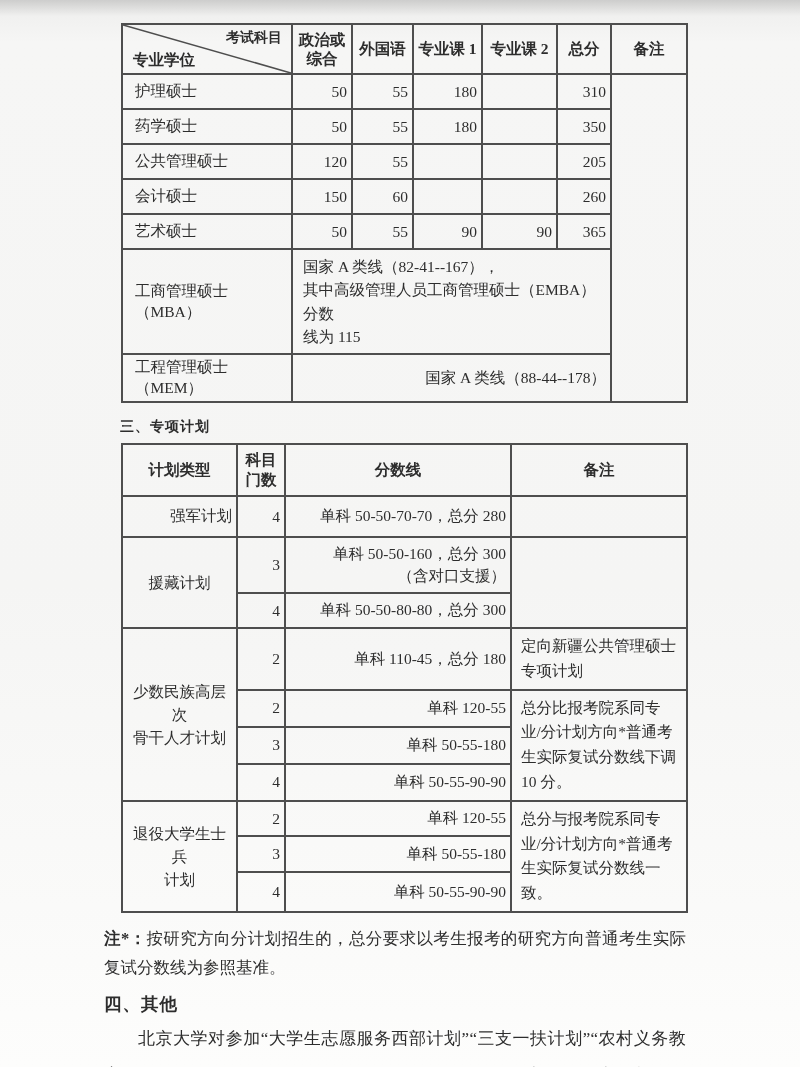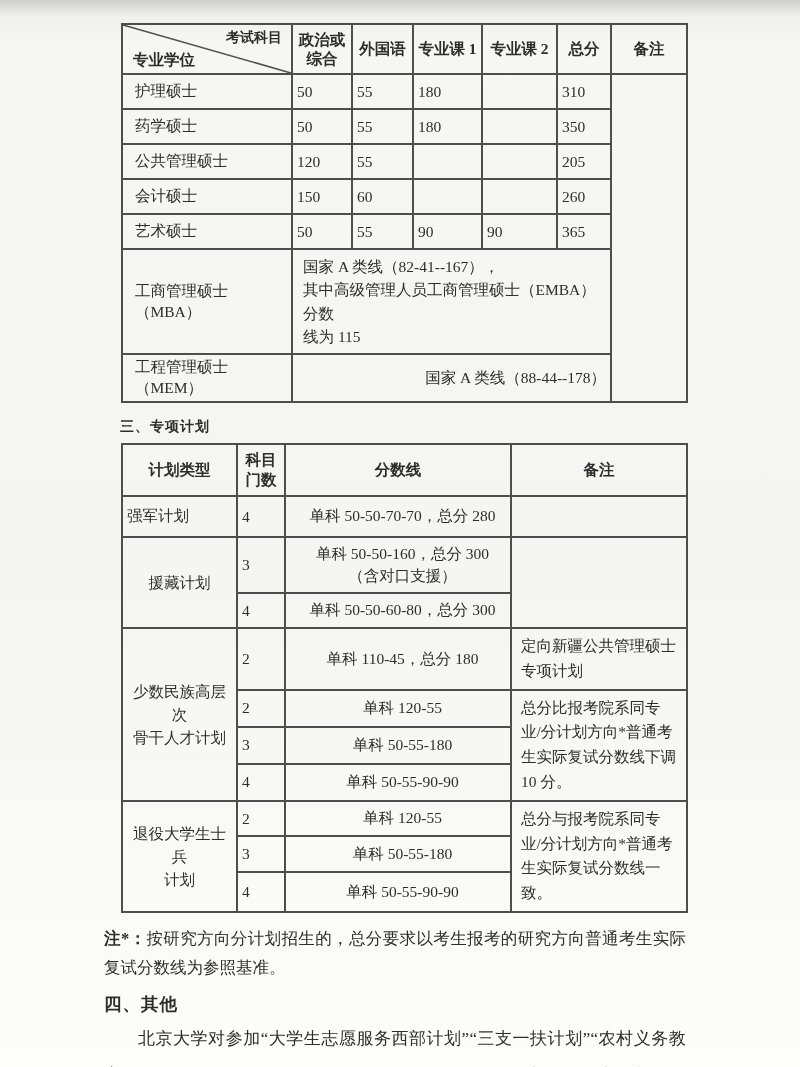--- a/index.html
+++ b/index.html
@@ -16,23 +16,23 @@
   .photo-edge{
     position:absolute;top:0;left:0;right:0;height:16px;
     background:linear-gradient(180deg,rgba(60,60,60,0.18),rgba(60,60,60,0));
     pointer-events:none;
   }
   .content{position:absolute;left:104px;top:23px;width:582px;}
 
   table{border-collapse:collapse;table-layout:fixed;width:565px;margin-left:17px;}
   td{border:2px solid #4e4e4e;font-size:15.5px;vertical-align:middle;padding:2px 4px;overflow:hidden;}
   .hdr td{font-weight:bold;text-align:center;line-height:1.25;}
-  .num{text-align:left;margin-left:29px;}
+  .num{text-align:right;margin-left:29px;}
   .lbl{text-align:left;padding-left:12px;}
-  .score{text-align:center;padding-left:13px;line-height:1.45;}
+  .score{text-align:right;padding-left:13px;line-height:1.45;}
   .remark-cell{text-align:left;padding:5px 9px;line-height:1.6;font-size:15.5px;}
 
   
   .t1 .hdr td{height:44px;}
   .t1 .r td{height:29px;}
   .t1 .mba-cell{ text-align:left;padding:5px 10px;line-height:1.5;margin-top:22px;}
   .t1 .mba-cell span{display:block;}
   .t1 .mem-cell{text-align:right;height:30px;}
   .diag{position:relative;padding:0;}
   .diag svg{position:absolute;left:0;top:0;width:100%;height:100%;}
@@ -181,21 +181,21 @@
         <td class="group-lbl" rowspan="2">援藏计划</td>
         <td class="num" style="height:50px">3</td>
         <td class="score">
           <span style="display:block">单科 50-50-160，总分 300</span>
           <span style="display:block">（含对口支援）</span>
         </td>
         <td class="remark-cell" rowspan="2"></td>
       </tr>
       <tr class="r">
         <td class="num">4</td>
-        <td class="score">单科 50-50-60-80，总分 300</td>
+        <td class="score">单科 50-50-80-80，总分 300</td>
       </tr>
       <tr class="r">
         <td class="group-lbl" rowspan="4">
           <span style="display:block">少数民族高层次</span>
           <span style="display:block">骨干人才计划</span>
         </td>
         <td class="num" style="height:36px">2</td>
         <td class="score">单科 110-45，总分 180</td>
         <td class="remark-cell">
           <span style="display:block">定向新疆公共管理硕士</span>

